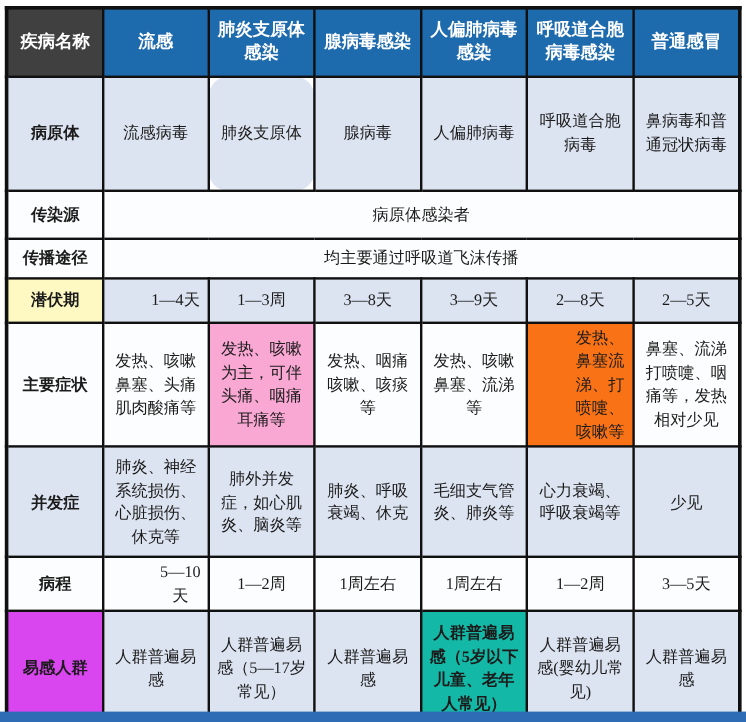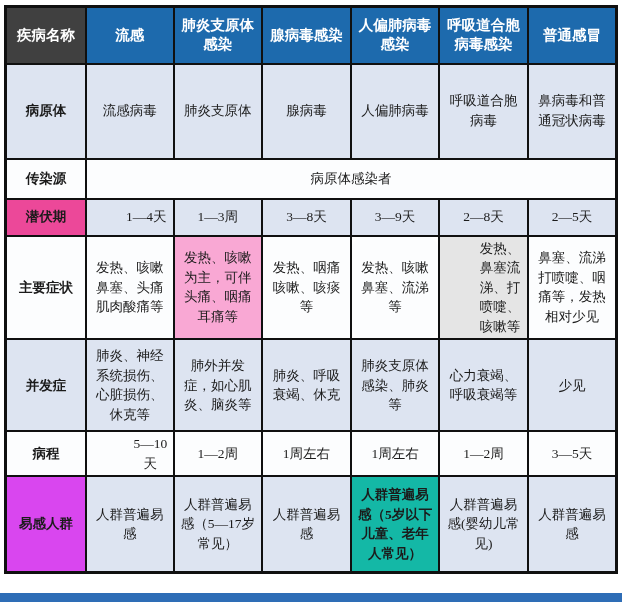--- a/index.html
+++ b/index.html
@@ -53,54 +53,58 @@
       <th style="background: rgb(29, 106, 173);">腺病毒感染</th>
       <th style="background: rgb(29, 106, 173);">人偏肺病毒感染</th>
       <th style="background: rgb(29, 106, 173);">呼吸道合胞病毒感染</th>
       <th style="background: rgb(29, 106, 173);">普通感冒</th>
     </tr>
   </thead>
   <tbody>
     <tr class="stripe" style="height:95px">
       <td class="row-label" style="background: rgb(221, 228, 241); text-align: center;">病原体</td>
       <td style="background: rgb(221, 228, 241);">流感病毒</td>
-      <td style="background: rgb(221, 228, 241);">肺炎支原体</td>
+      <td style="background: rgb(221, 228, 241); border-radius: 16px;">肺炎支原体</td>
       <td style="background: rgb(221, 228, 241);">腺病毒</td>
       <td style="background: rgb(221, 228, 241);">人偏肺病毒</td>
       <td style="background: rgb(221, 228, 241);">呼吸道合胞病毒</td>
       <td style="background: rgb(221, 228, 241);">鼻病毒和普通冠状病毒</td>
     </tr>
     <tr class="plain" style="height:40px">
       <td class="row-label" style="background: rgb(252, 253, 254);">传染源</td>
       <td colspan="6" style="background: rgb(252, 253, 254);">病原体感染者</td>
     </tr>
+    <tr class="plain" style="height:33px">
+      <td class="row-label" style="background: rgb(252, 253, 254);">传播途径</td>
+      <td colspan="6" style="background: rgb(252, 253, 254);">均主要通过呼吸道飞沫传播</td>
+    </tr>
     <tr class="stripe" style="height:37px">
-      <td class="row-label" style="background: #ec4899;">潜伏期</td>
+      <td class="row-label" style="background: #fef9c3;">潜伏期</td>
       <td style="background: rgb(221, 228, 241); padding-left: 36px;">1—4天</td>
       <td style="background: rgb(221, 228, 241);">1—3周</td>
       <td style="background: rgb(221, 228, 241);">3—8天</td>
       <td style="background: rgb(221, 228, 241);">3—9天</td>
       <td style="background: rgb(221, 228, 241);">2—8天</td>
       <td style="background: rgb(221, 228, 241);">2—5天</td>
     </tr>
     <tr class="plain" style="height:100px">
       <td class="row-label" style="background: rgb(252, 253, 254);">主要症状</td>
       <td style="background: rgb(252, 253, 254);">发热、咳嗽鼻塞、头痛肌肉酸痛等</td>
       <td style="background: #f9a8d4;">发热、咳嗽为主，可伴头痛、咽痛耳痛等</td>
       <td style="background: rgb(252, 253, 254);">发热、咽痛咳嗽、咳痰等</td>
       <td style="background: rgb(252, 253, 254); border-radius: 16px;">发热、咳嗽鼻塞、流涕等</td>
-      <td style="background: #e5e5e5; padding-left: 36px;">发热、鼻塞流涕、打喷嚏、咳嗽等</td>
+      <td style="background: #f97316; padding-left: 36px;">发热、鼻塞流涕、打喷嚏、咳嗽等</td>
       <td style="background: rgb(252, 253, 254);">鼻塞、流涕打喷嚏、咽痛等，发热相对少见</td>
     </tr>
     <tr class="stripe" style="height:92px">
       <td class="row-label" style="background: rgb(221, 228, 241);">并发症</td>
       <td style="background: rgb(221, 228, 241);">肺炎、神经系统损伤、心脏损伤、休克等</td>
       <td style="background: rgb(221, 228, 241);">肺外并发症，如心肌炎、脑炎等</td>
       <td style="background: rgb(221, 228, 241);">肺炎、呼吸衰竭、休克</td>
-      <td style="background: rgb(221, 228, 241);">肺炎支原体感染、肺炎等</td>
+      <td style="background: rgb(221, 228, 241);">毛细支气管炎、肺炎等</td>
       <td style="background: rgb(221, 228, 241);">心力衰竭、呼吸衰竭等</td>
       <td style="background: rgb(221, 228, 241);">少见</td>
     </tr>
     <tr class="plain" style="height:34px">
       <td class="row-label" style="background: rgb(252, 253, 254);">病程</td>
       <td style="background: rgb(252, 253, 254); padding-left: 44px;">5—10天</td>
       <td style="background: rgb(252, 253, 254);">1—2周</td>
       <td style="background: rgb(252, 253, 254);">1周左右</td>
       <td style="background: rgb(252, 253, 254);">1周左右</td>
       <td style="background: rgb(252, 253, 254);">1—2周</td>

